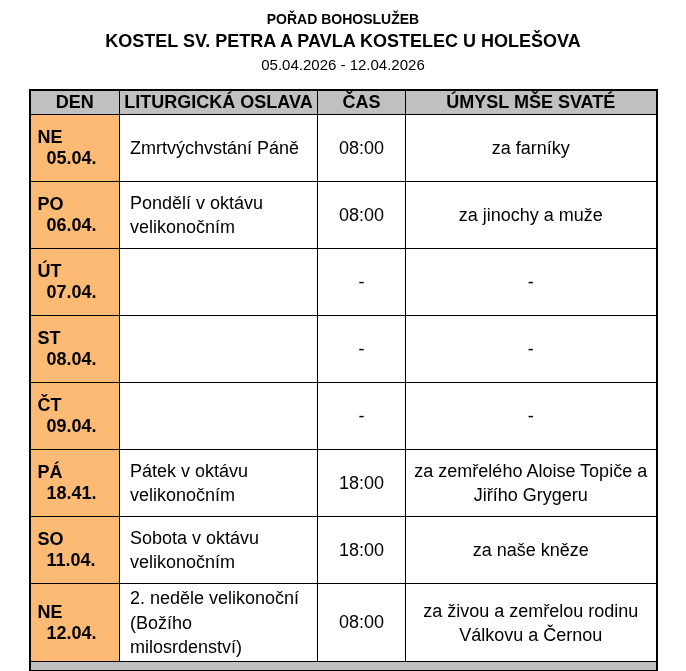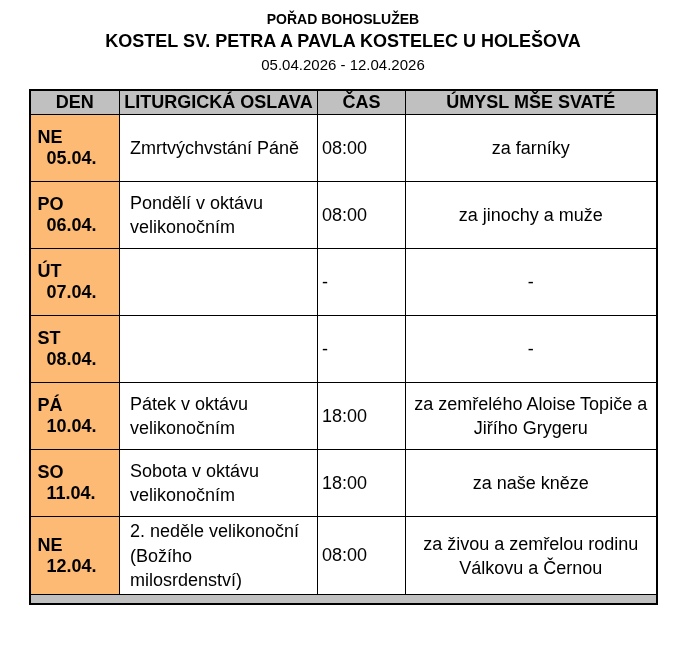--- a/index.html
+++ b/index.html
@@ -68,20 +68,21 @@
     text-align: left;
     padding-left: 7px;
   }
   td.den-cell .den-day { display: inline-block; min-width: 24px; }
   td.den-cell .den-date { display: inline-block; margin-left: 9px; }
   td.lit-cell {
     padding: 2px 10px;
     line-height: 1.35;
   }
   td.cas-cell {
+    text-align: center;
     padding: 2px 4px;
   }
   td.umysl-cell {
     text-align: center;
     padding: 2px 6px;
     line-height: 1.35;
   }
   tfoot td.footer-strip {
     background: #c0c0c0;
     height: 9px;
@@ -142,21 +143,29 @@
       <tr>
         <td class="den-cell">
           <span class="den-day">ST</span><span class="den-date">08.04.</span>
         </td>
         <td class="lit-cell"></td>
         <td class="cas-cell">-</td>
         <td class="umysl-cell">-</td>
       </tr>
       <tr>
         <td class="den-cell">
-          <span class="den-day">PÁ</span><span class="den-date">10.04.</span>
+          <span class="den-day">ČT</span><span class="den-date">09.04.</span>
+        </td>
+        <td class="lit-cell"></td>
+        <td class="cas-cell">-</td>
+        <td class="umysl-cell">-</td>
+      </tr>
+      <tr>
+        <td class="den-cell">
+          <span class="den-day">PÁ</span><span class="den-date">18.41.</span>
         </td>
         <td class="lit-cell">Pátek v oktávu velikonočním</td>
         <td class="cas-cell">18:00</td>
         <td class="umysl-cell">za zemřelého Aloise Topiče a Jiřího Grygeru</td>
       </tr>
       <tr>
         <td class="den-cell">
           <span class="den-day">SO</span><span class="den-date">11.04.</span>
         </td>
         <td class="lit-cell">Sobota v oktávu velikonočním</td>

